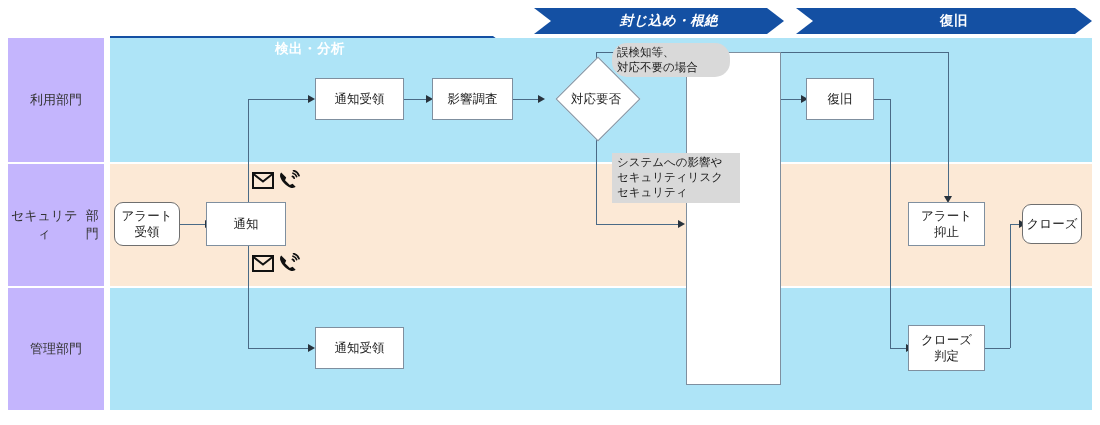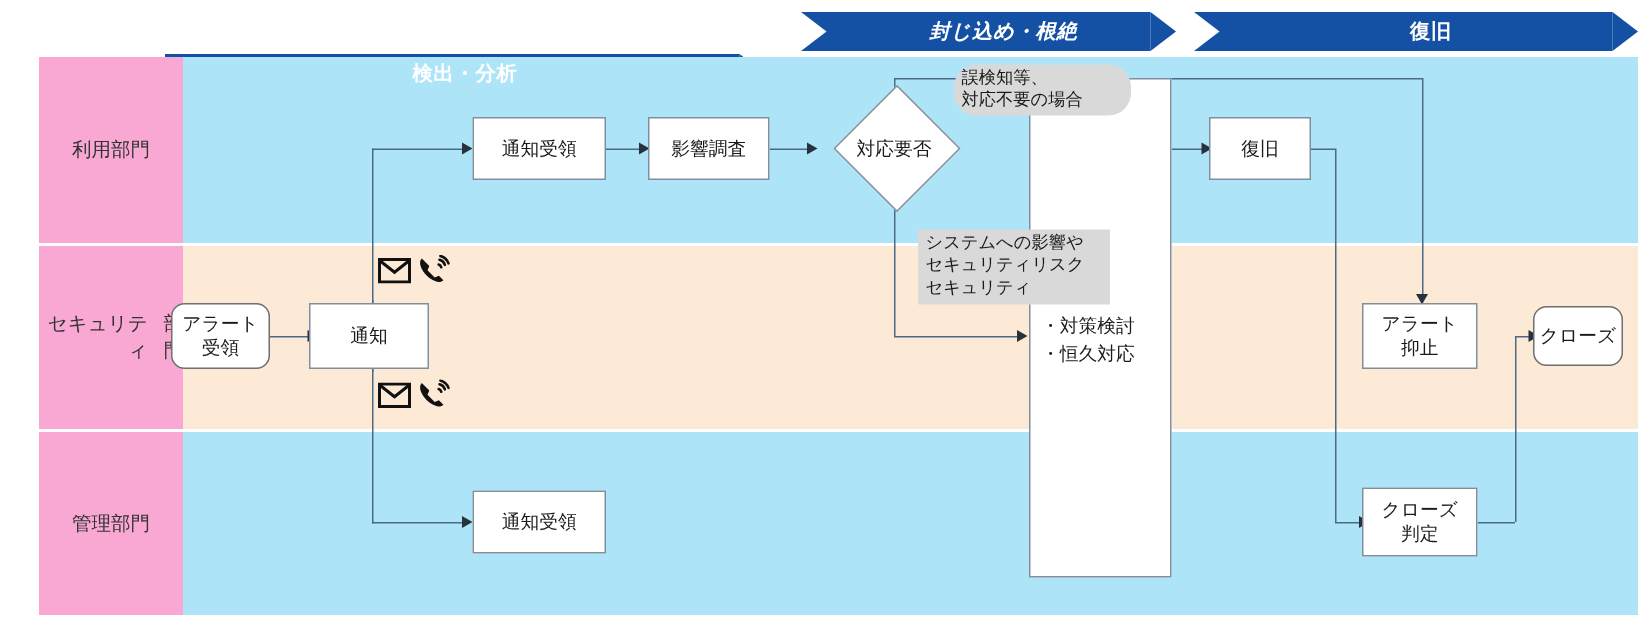--- a/index.html
+++ b/index.html
@@ -14,22 +14,22 @@
       border-left:17px solid #1450a3;}
   .phase .notch{position:absolute;left:0;top:0;width:0;height:0;
       border-top:13px solid transparent;border-bottom:13px solid transparent;
       border-left:17px solid #ffffff;}
   .phase .lbl{position:absolute;top:0;height:26px;line-height:26px;width:100%;
       text-align:center;color:#ffffff;font-size:13.5px;font-weight:bold;
       letter-spacing:.5px;z-index:3;}
 
   
   .lane-bg{position:absolute;left:110px;}
-  .lane-label{position:absolute;left:26px;background:#f9a8d4;
-      display:flex;align-items:center;justify-content:center;text-align:right;
+  .lane-label{position:absolute;left:8px;background:#c4b5fd;
+      display:flex;align-items:center;justify-content:center;text-align:center;
       color:#333333;font-size:13px;line-height:1.35;}
 
   
   .node{position:absolute;background:#ffffff;border:1px solid #7f8f9f;
       box-sizing:border-box;display:flex;align-items:center;justify-content:center;
       text-align:center;color:#1a1a1a;font-size:12.5px;line-height:1.3;z-index:5;}
   .node.term{border-radius:9px;border-color:#6f6f6f;}
   .node.tall{z-index:4;}
   .diamond{position:absolute;z-index:5;}
   .diamond .shape{position:absolute;inset:0;background:#ffffff;
@@ -156,24 +156,20 @@
   <div class="node" style="left:432px;top:78px;width:81px;height:42px;">
     <span>影響調査</span>
   </div>
 
   <div class="diamond" style="left:543px;top:71px;width:106px;height:56px;text-align:center;">
     <div class="shape" style="left:25px;top:-2px;width:60px;height:60px;"></div>
     <div class="txt">対応要否</div>
   </div>
 
   <div class="node tall" style="left:686px;top:52px;width:95px;height:333px;"></div>
-  <div class="bullets" style="left:694px;top:208px;width:86px;">
-    <div>・対策検討</div>
-    <div>・恒久対応</div>
-  </div>
 
   <div class="node" style="left:806px;top:78px;width:68px;height:42px;">
     <span>復旧</span>
   </div>
 
   <div class="node" style="left:908px;top:202px;width:77px;height:44px;flex-direction:column;">
     <span>アラート</span>
     <span>抑止</span>
   </div>
 
@@ -183,21 +179,21 @@
 
   <div class="node" style="left:315px;top:327px;width:89px;height:42px;">
     <span>通知受領</span>
   </div>
 
   <div class="node" style="left:908px;top:325px;width:77px;height:46px;flex-direction:column;">
     <span>クローズ</span>
     <span>判定</span>
   </div>
 
-  <div class="note" style="left:636px;top:43px;width:118px;border-radius:15px;">
+  <div class="note" style="left:612px;top:43px;width:118px;border-radius:15px;">
     <div>誤検知等、</div>
     <div>対応不要の場合</div>
   </div>
 
   <div class="note" style="left:612px;top:153px;width:128px;">
     <div>システムへの影響や</div>
     <div>セキュリティリスク</div>
     <div>セキュリティ</div>
   </div>
 

